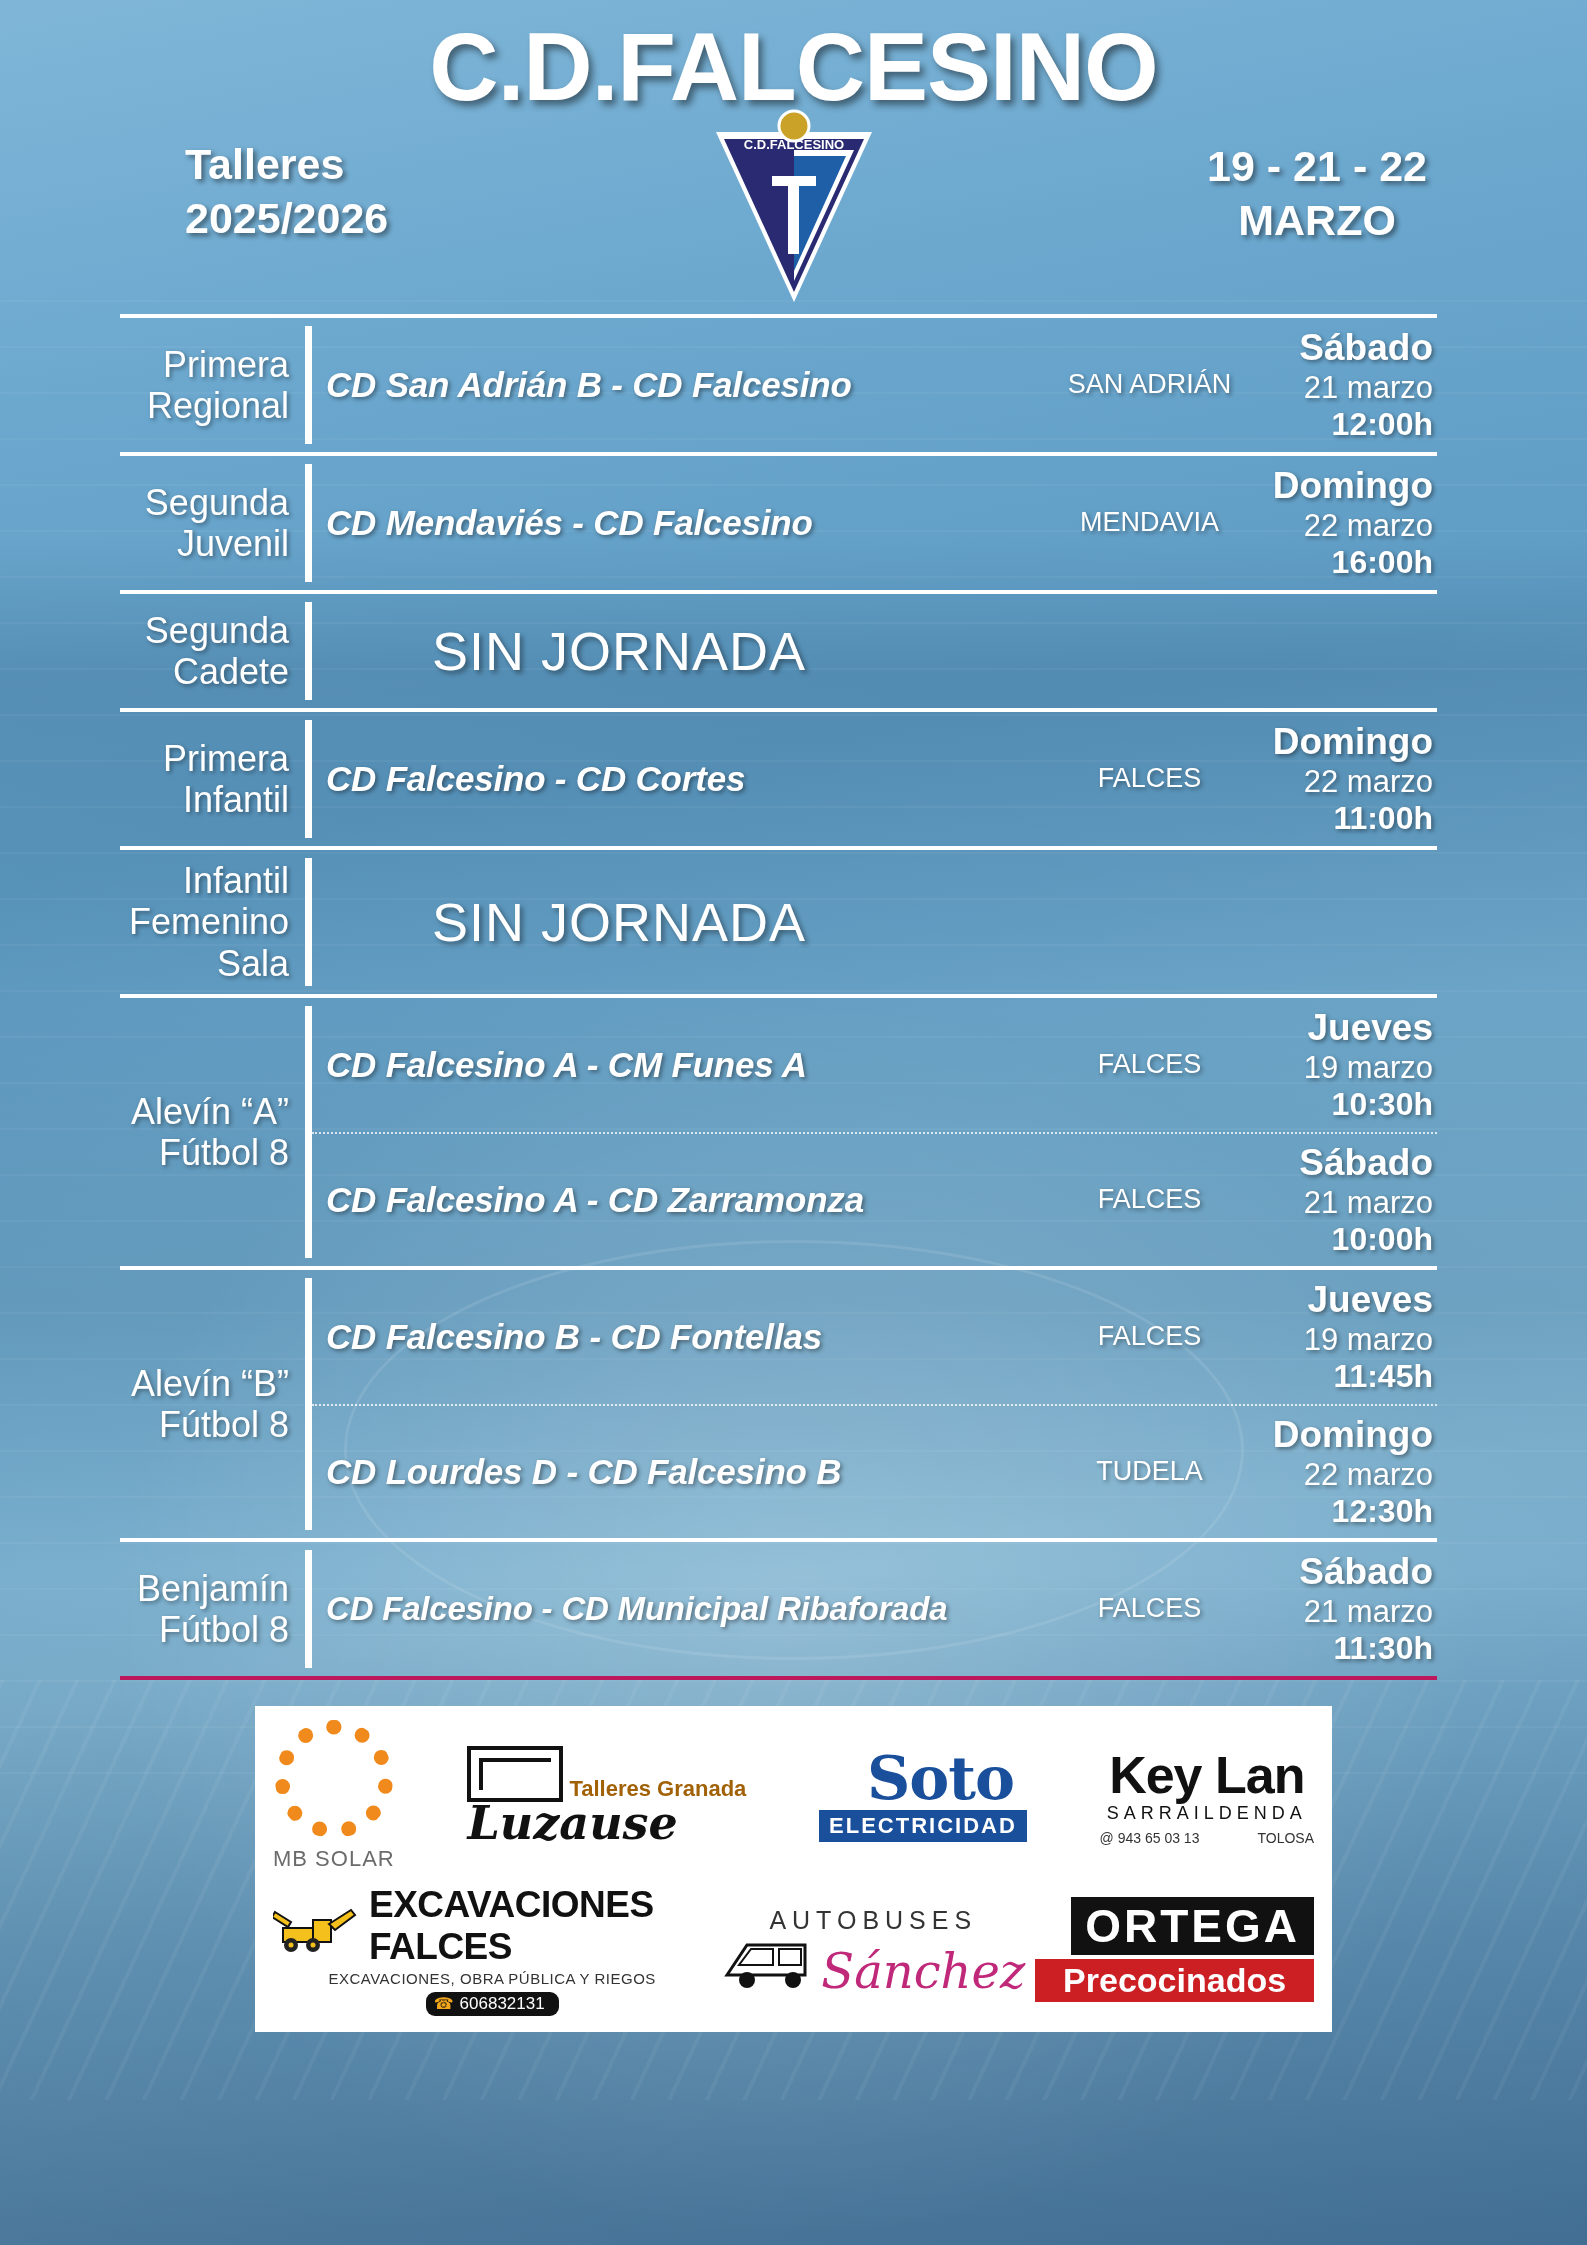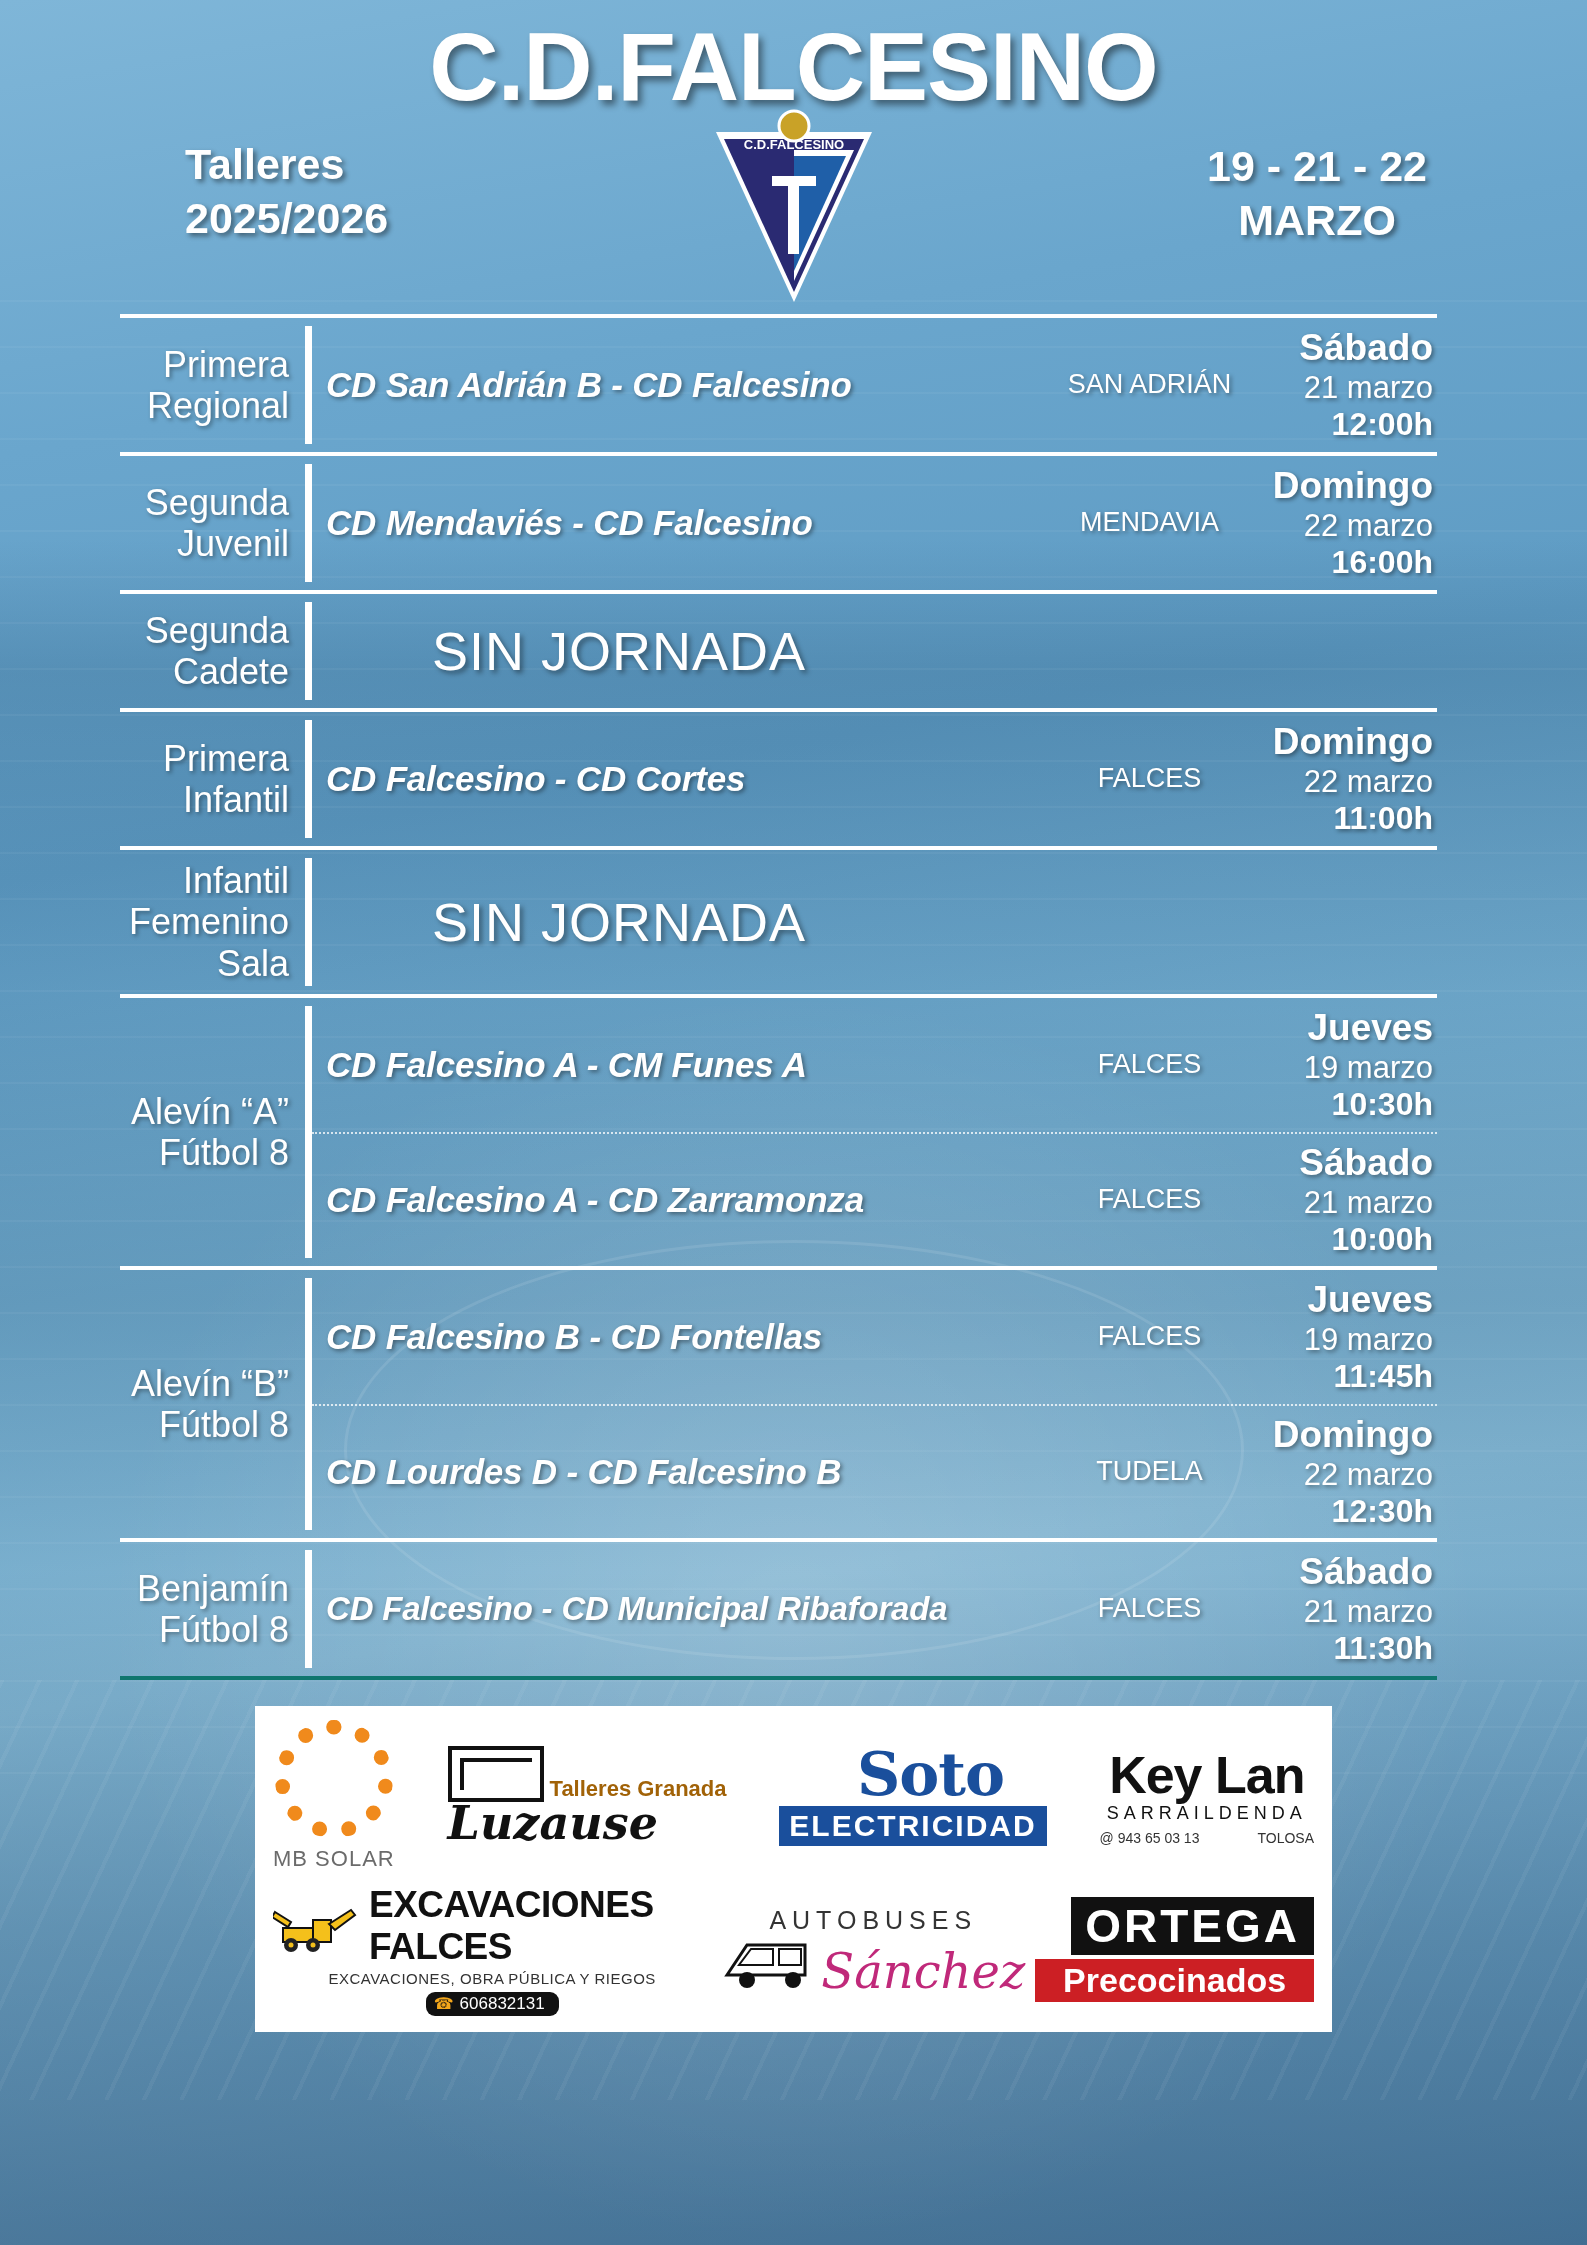--- a/index.html
+++ b/index.html
@@ -90,21 +90,21 @@
     margin: 8px 150px 0 120px;
     position: relative;
   }
   .row {
     position: relative;
     display: flex;
     align-items: stretch;
     border-top: 4px solid #ffffff;
     min-height: 134px;
   }
-  .row:last-child { border-bottom: 4px solid #0f766e; }
+  .row:last-child { border-bottom: 4px solid #be185d; }
 
   .cat {
     width: 185px;
     flex: 0 0 185px;
     display: flex;
     align-items: center;
     justify-content: flex-end;
     text-align: right;
     padding-right: 16px;
     font-size: 36px;
@@ -223,21 +223,21 @@
     font-family: "DejaVu Serif", serif;
     font-size: 60px; color: #1a4f9c; font-weight: bold;
     line-height: 0.95;
     letter-spacing: -1px;
     margin-left: 35px;
   }
   .soto-bar {
     margin-top: 3px;
     background: #1a4f9c;
     color: #fff;
-    font-size: 30px; font-weight: bold;
+    font-size: 22px; font-weight: bold;
     letter-spacing: 2px;
     padding: 3px 10px;
   }
 
   
   .kl { display: flex; flex-direction: column; align-items: center; }
   .kl-name { font-size: 52px; font-weight: bold; color: #111; letter-spacing: -1px; }
   .kl-sub { font-size: 18px; color: #111; letter-spacing: 5px; margin-top: -2px; }
   .kl-foot { display: flex; gap: 58px; margin-top: 6px; font-size: 14px; color: #333; }
 

